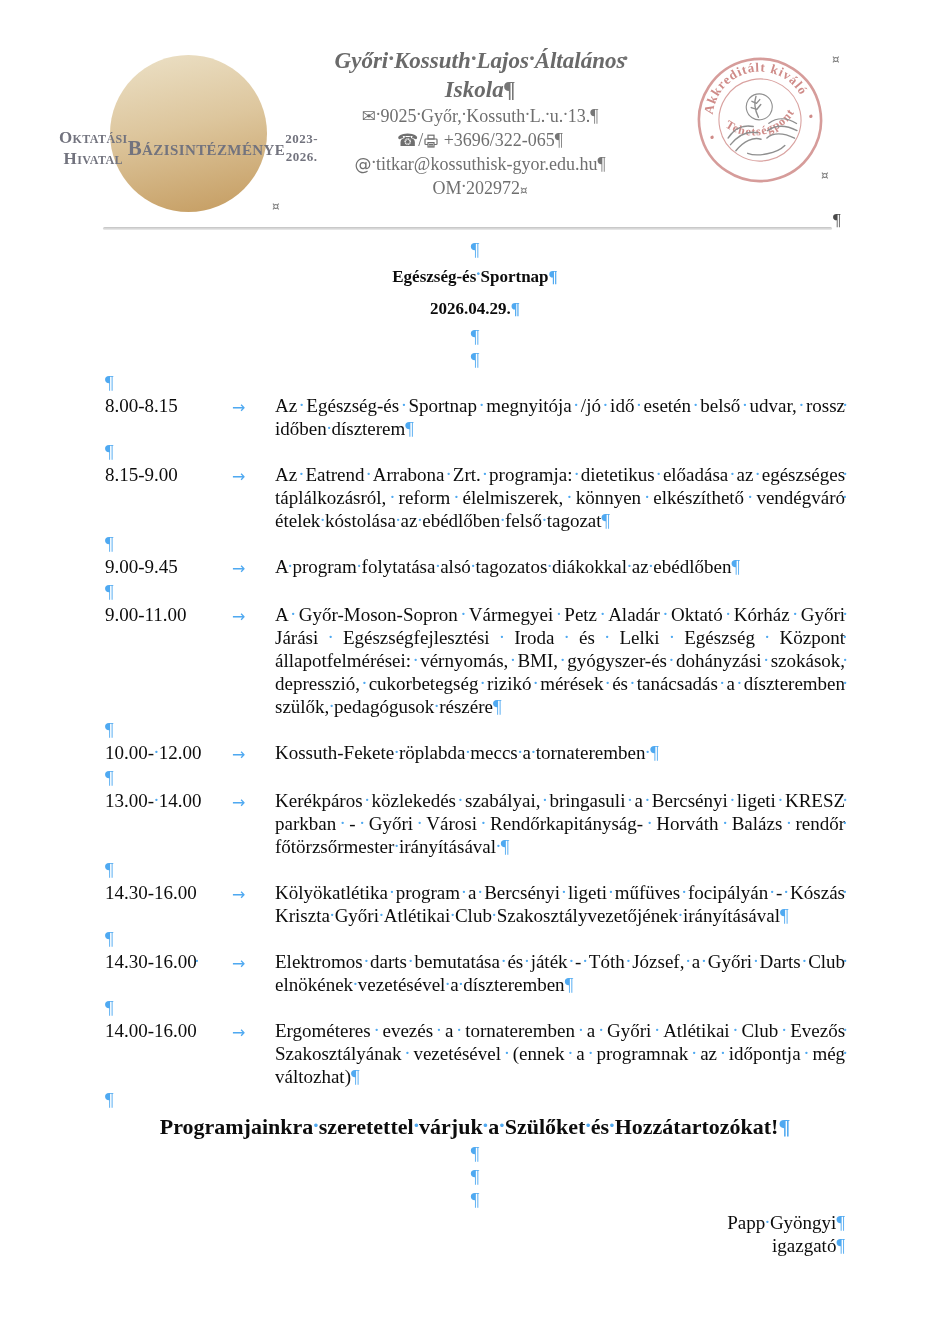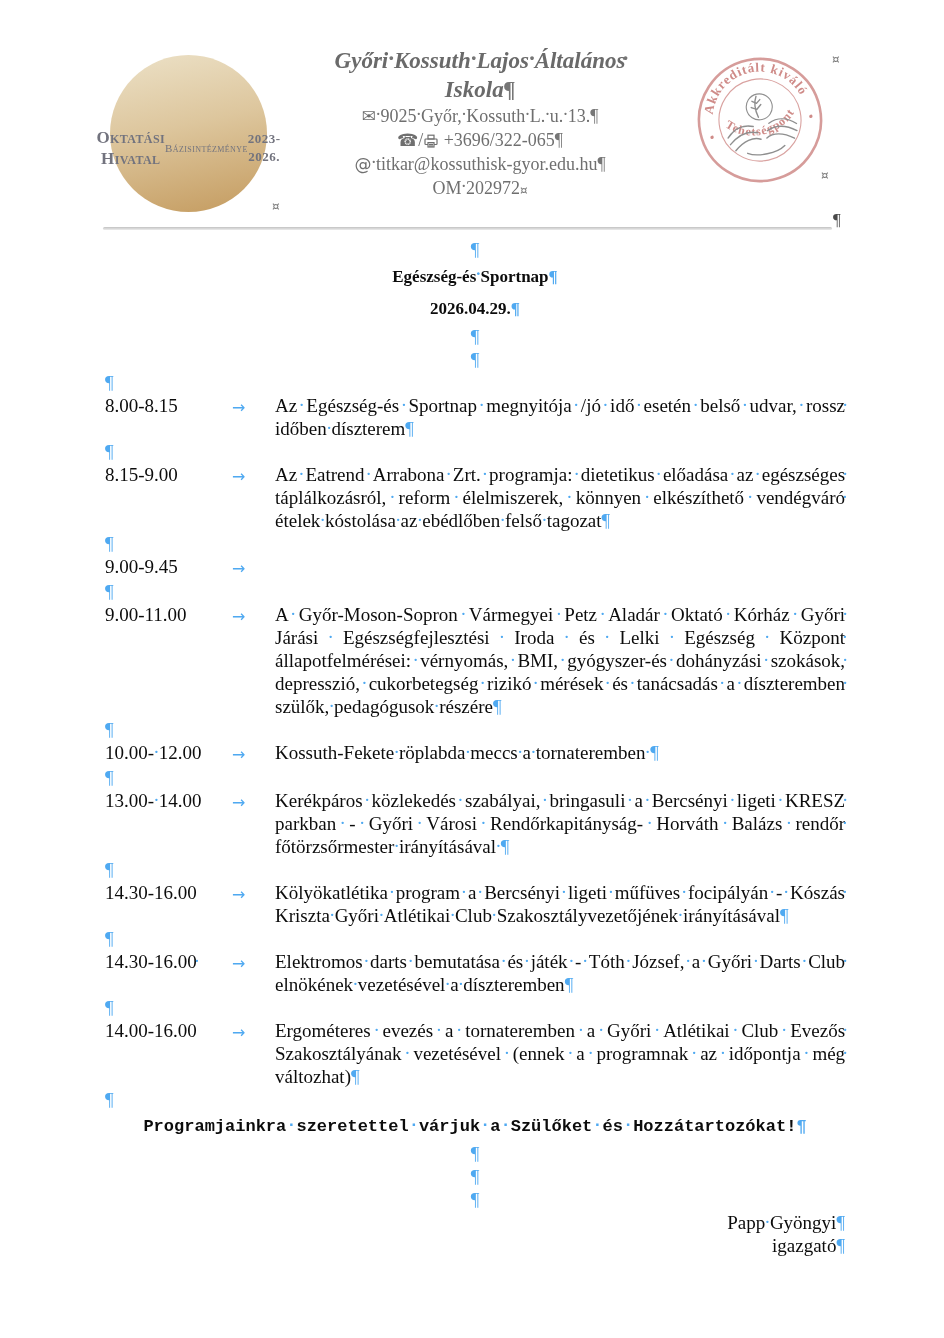--- a/index.html
+++ b/index.html
@@ -15,21 +15,21 @@
     font-family:"Liberation Serif",serif;color:var(--ink);
   }
   
   .badge-gold{
     position:absolute;left:110px;top:55px;width:157px;height:157px;border-radius:50%;
     background:linear-gradient(168deg,#ece1c7 0%,#ddc69d 45%,#c49b5f 100%);
     display:flex;justify-content:center;align-items:center;
     padding-top:28px;color:#72737e;text-align:center;
   }
   .badge-gold .b1{font-variant:small-caps;font-weight:600;font-size:17px;line-height:21px;letter-spacing:.4px;}
-  .badge-gold .b2{font-variant:small-caps;font-weight:400;font-size:11px;line-height:20px;letter-spacing:.4px;}
+  .badge-gold .b2{font-variant:small-caps;font-weight:700;font-size:21px;line-height:20px;letter-spacing:.4px;}
   .badge-gold .b3{font-weight:700;font-size:13px;line-height:18px;letter-spacing:.5px;}
   .school-block{
     position:absolute;left:295px;top:46px;width:370px;text-align:center;color:#666;
   }
   .school-name{font-size:23px;font-weight:700;font-style:italic;line-height:29px;color:#6a6a6a;}
   .contacts{font-size:18px;line-height:24px;color:#6f6f6f;}
   .contacts .icn{font-family:"DejaVu Sans",sans-serif;font-size:17px;}
   .fax-icon svg{vertical-align:-2px;}
   .stamp{position:absolute;left:695px;top:54px;width:130px;height:132px;}
   .cur{font-family:"DejaVu Sans",sans-serif;color:#7a7a7a;font-size:12px;}
@@ -48,21 +48,21 @@
   .pil.gray{color:#767676;}
   .tab{color:var(--mb);font-family:"DejaVu Sans",sans-serif;font-size:16px;padding-top:2px;}
   
   .bodyflow{position:absolute;left:105px;top:238px;width:740px;font-size:19px;line-height:23px;}
   .pline{height:23px;}
   .ctr{text-align:center;}
   .title{font-size:17px;font-weight:700;line-height:32px;text-align:center;}
   .row{display:grid;grid-template-columns:127px 43px 570px;}
   .row .time{white-space:nowrap;}
   .row .desc{text-align:justify;text-align-last:left;}
-  .closing{font-size:17px;font-weight:700;line-height:30px;text-align:center;margin-top:1px;font-family:Liberation Mono, monospace;}
+  .closing{font-size:22px;font-weight:700;line-height:30px;text-align:center;margin-top:1px;}
   .sig{font-size:19px;line-height:23px;text-align:right;}
 </style>
 </head>
 <body>
 
 <div class="page">
 
   <div class="badge-gold">
     <div class="b1">Oktatási Hivatal</div>
     <div class="b2">Bázisintézménye</div>
@@ -161,20 +161,21 @@
     <div class="row">
       <span class="time">8.15-9.00</span>
       <span class="tab">→</span>
       <span class="desc">Az<span class="gap"> </span>Eatrend<span class="gap"> </span>Arrabona<span class="gap"> </span>Zrt.<span class="gap"> </span>programja:<span class="gap"> </span>dietetikus<span class="gap"> </span>előadása<span class="gap"> </span>az<span class="gap"> </span>egészséges<span class="gap"> </span>táplálkozásról,<span class="gap"> </span>reform<span class="gap"> </span>élelmiszerek,<span class="gap"> </span>könnyen<span class="gap"> </span>elkészíthető<span class="gap"> </span>vendégváró<span class="gap"> </span>ételek<span class="gap"> </span>kóstolása<span class="gap"> </span>az<span class="gap"> </span>ebédlőben<span class="gap"> </span>felső<span class="gap"> </span>tagozat<span class="pil blue">¶</span></span>
     </div>
     <div class="pline"><span class="pil">¶</span></div>
 
     <div class="row">
       <span class="time">9.00-9.45</span>
       <span class="tab">→</span>
+      <span class="desc">A<span class="gap"> </span>program<span class="gap"> </span>folytatása<span class="gap"> </span>alsó<span class="gap"> </span>tagozatos<span class="gap"> </span>diákokkal<span class="gap"> </span>az<span class="gap"> </span>ebédlőben<span class="pil blue">¶</span></span>
     </div>
     <div class="pline"><span class="pil">¶</span></div>
 
     <div class="row">
       <span class="time">9.00-11.00</span>
       <span class="tab">→</span>
       <span class="desc">A<span class="gap"> </span>Győr-Moson-Sopron<span class="gap"> </span>Vármegyei<span class="gap"> </span>Petz<span class="gap"> </span>Aladár<span class="gap"> </span>Oktató<span class="gap"> </span>Kórház<span class="gap"> </span>Győri<span class="gap"> </span>Járási<span class="gap"> </span>Egészségfejlesztési<span class="gap"> </span>Iroda<span class="gap"> </span>és<span class="gap"> </span>Lelki<span class="gap"> </span>Egészség<span class="gap"> </span>Központ<span class="gap"> </span>állapotfelmérései:<span class="gap"> </span>vérnyomás,<span class="gap"> </span>BMI,<span class="gap"> </span>gyógyszer-és<span class="gap"> </span>dohányzási<span class="gap"> </span>szokások,<span class="gap"> </span>depresszió,<span class="gap"> </span>cukorbetegség<span class="gap"> </span>rizikó<span class="gap"> </span>mérések<span class="gap"> </span>és<span class="gap"> </span>tanácsadás<span class="gap"> </span>a<span class="gap"> </span>díszteremben<span class="gap"> </span>szülők,<span class="gap"> </span>pedagógusok<span class="gap"> </span>részére<span class="pil blue">¶</span></span>
     </div>
     <div class="pline"><span class="pil">¶</span></div>
 

